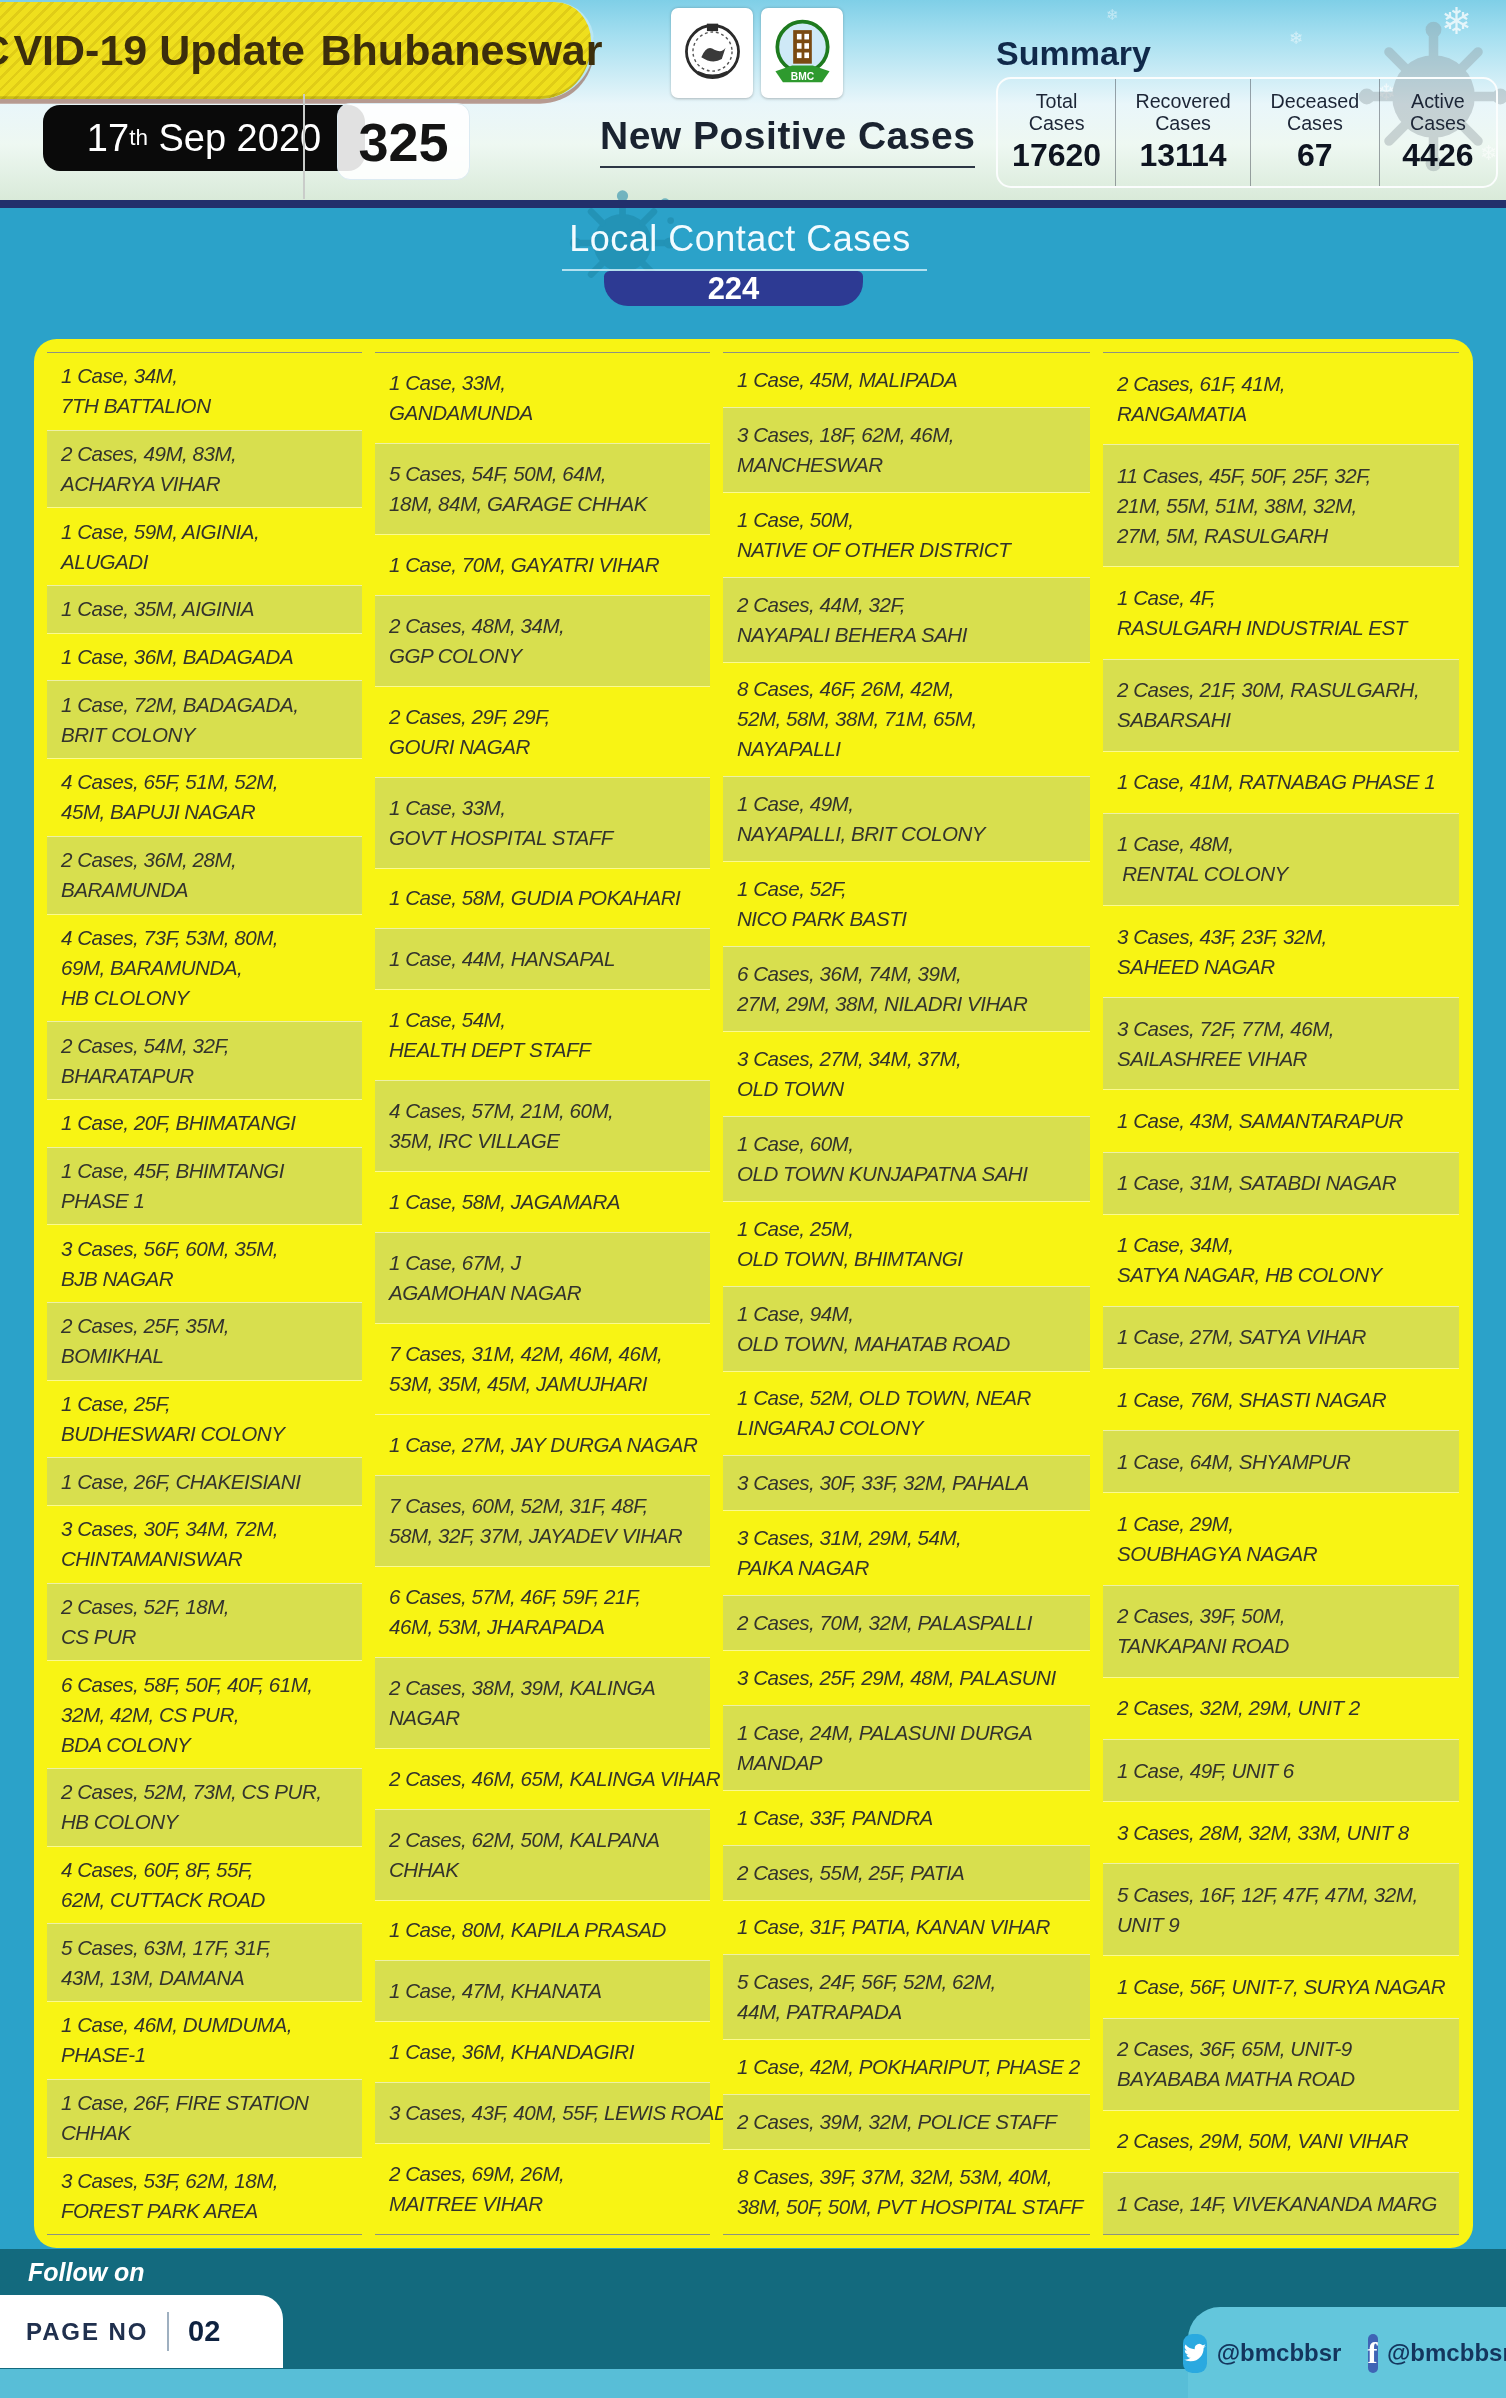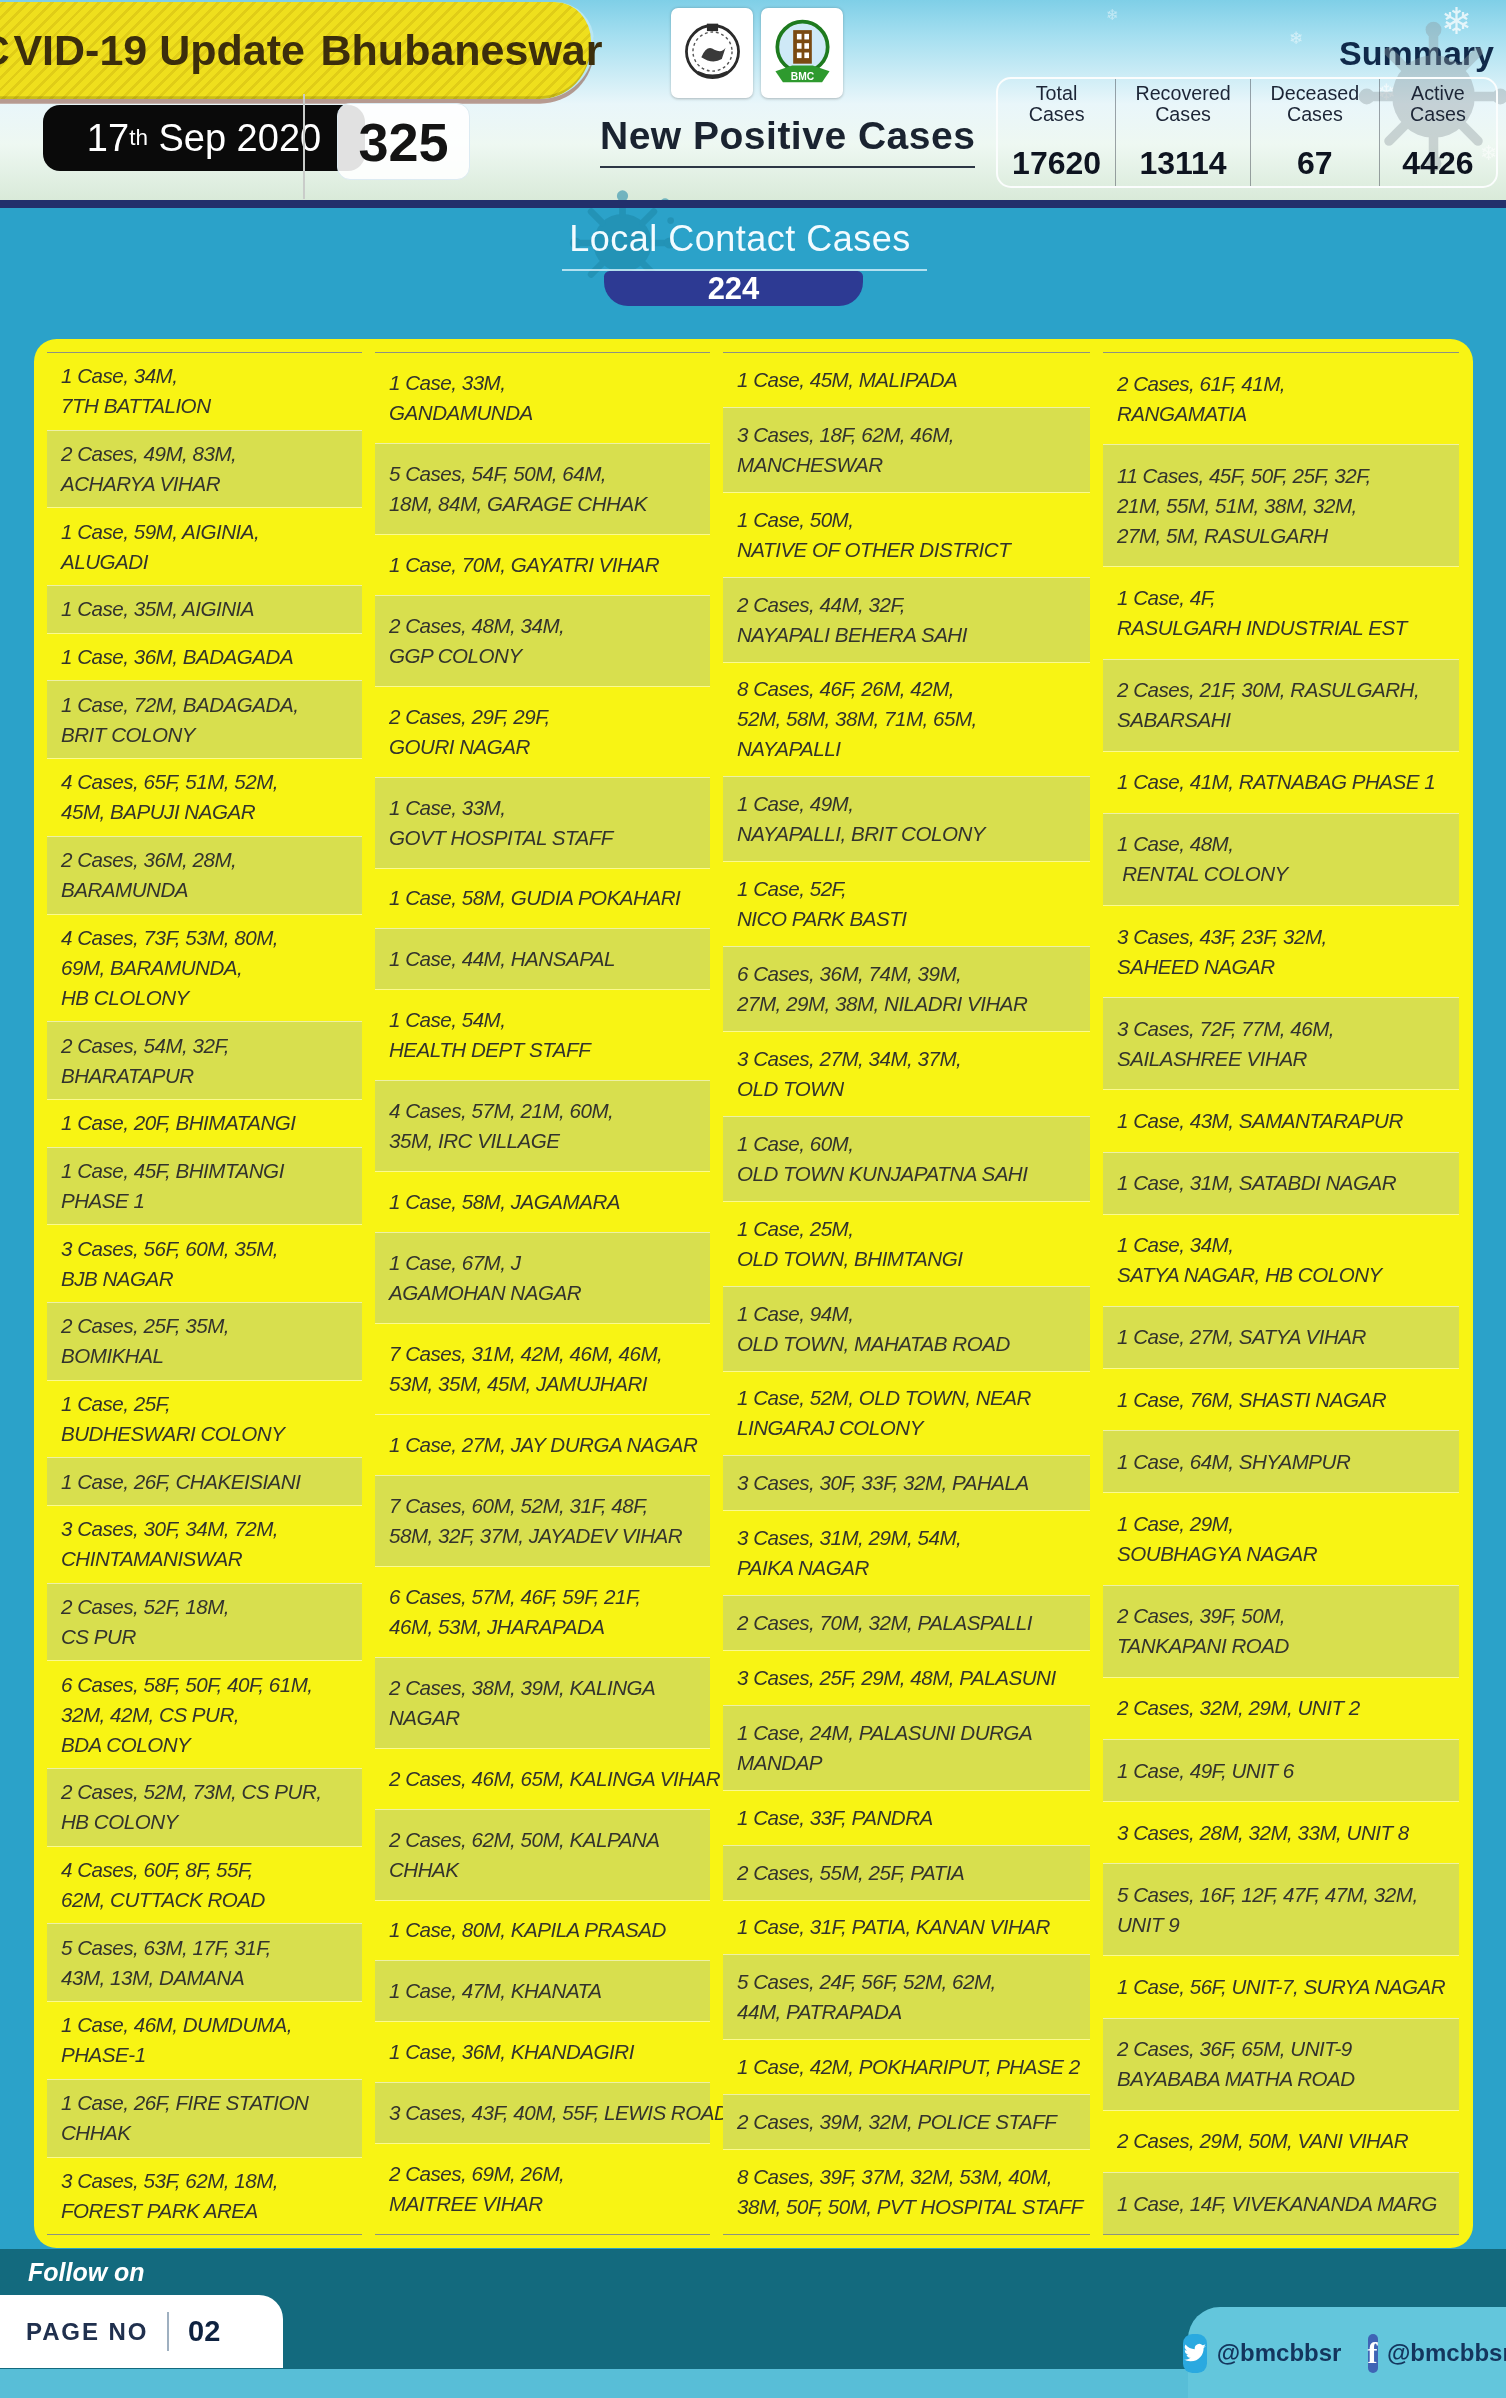--- a/index.html
+++ b/index.html
@@ -40,29 +40,29 @@
     background:rgba(255,255,255,.88);border:1.9px solid #dcebf2;border-radius:13px;
     display:flex;align-items:center;justify-content:center;
     font-size:54px;font-weight:bold;color:#141414;
   }
   .npc{
     position:absolute;left:600px;top:114px;
     font-size:39px;font-weight:bold;color:#1a2330;
     border-bottom:2.8px solid #2c3644;padding-bottom:7.5px;letter-spacing:0.5px;
   }
   .summary-title{
-    position:absolute;left:996px;top:34px;width:498px;text-align:right;
+    position:absolute;left:996px;top:34px;width:498px;text-align:left;
     font-size:34px;font-weight:bold;color:#10294a;
   }
   .summary-box{
     position:absolute;left:996px;top:77px;width:498px;height:107px;
     border:2.8px solid #fbfdfd;border-radius:15px;
     display:grid;grid-template-columns:1fr 1.15fr 1.1fr 1fr;
   }
-  .sum-item{display:flex;flex-direction:column;align-items:center;justify-content:space-between;padding:3.7px 1.9px;}
+  .sum-item{display:flex;flex-direction:column;align-items:center;justify-content:center;padding:3.7px 1.9px;}
   .sum-item + .sum-item{border-left:1.9px solid rgba(70,75,85,.5);}
   .sum-label{font-size:19.7px;line-height:21.5px;color:#1c2536;text-align:center;white-space:pre-line;}
   .sum-value{font-size:32px;font-weight:bold;color:#0e1420;margin-top:2.8px;}
   .wm-virus{position:absolute;opacity:.45;}
   .snow{position:absolute;color:#ffffff;opacity:.75;}
   
   .section-title{
     position:absolute;left:0;top:218px;width:1480px;text-align:center;
     font-size:36px;color:#f2fbff;font-weight:500;letter-spacing:0.5px;
   }

